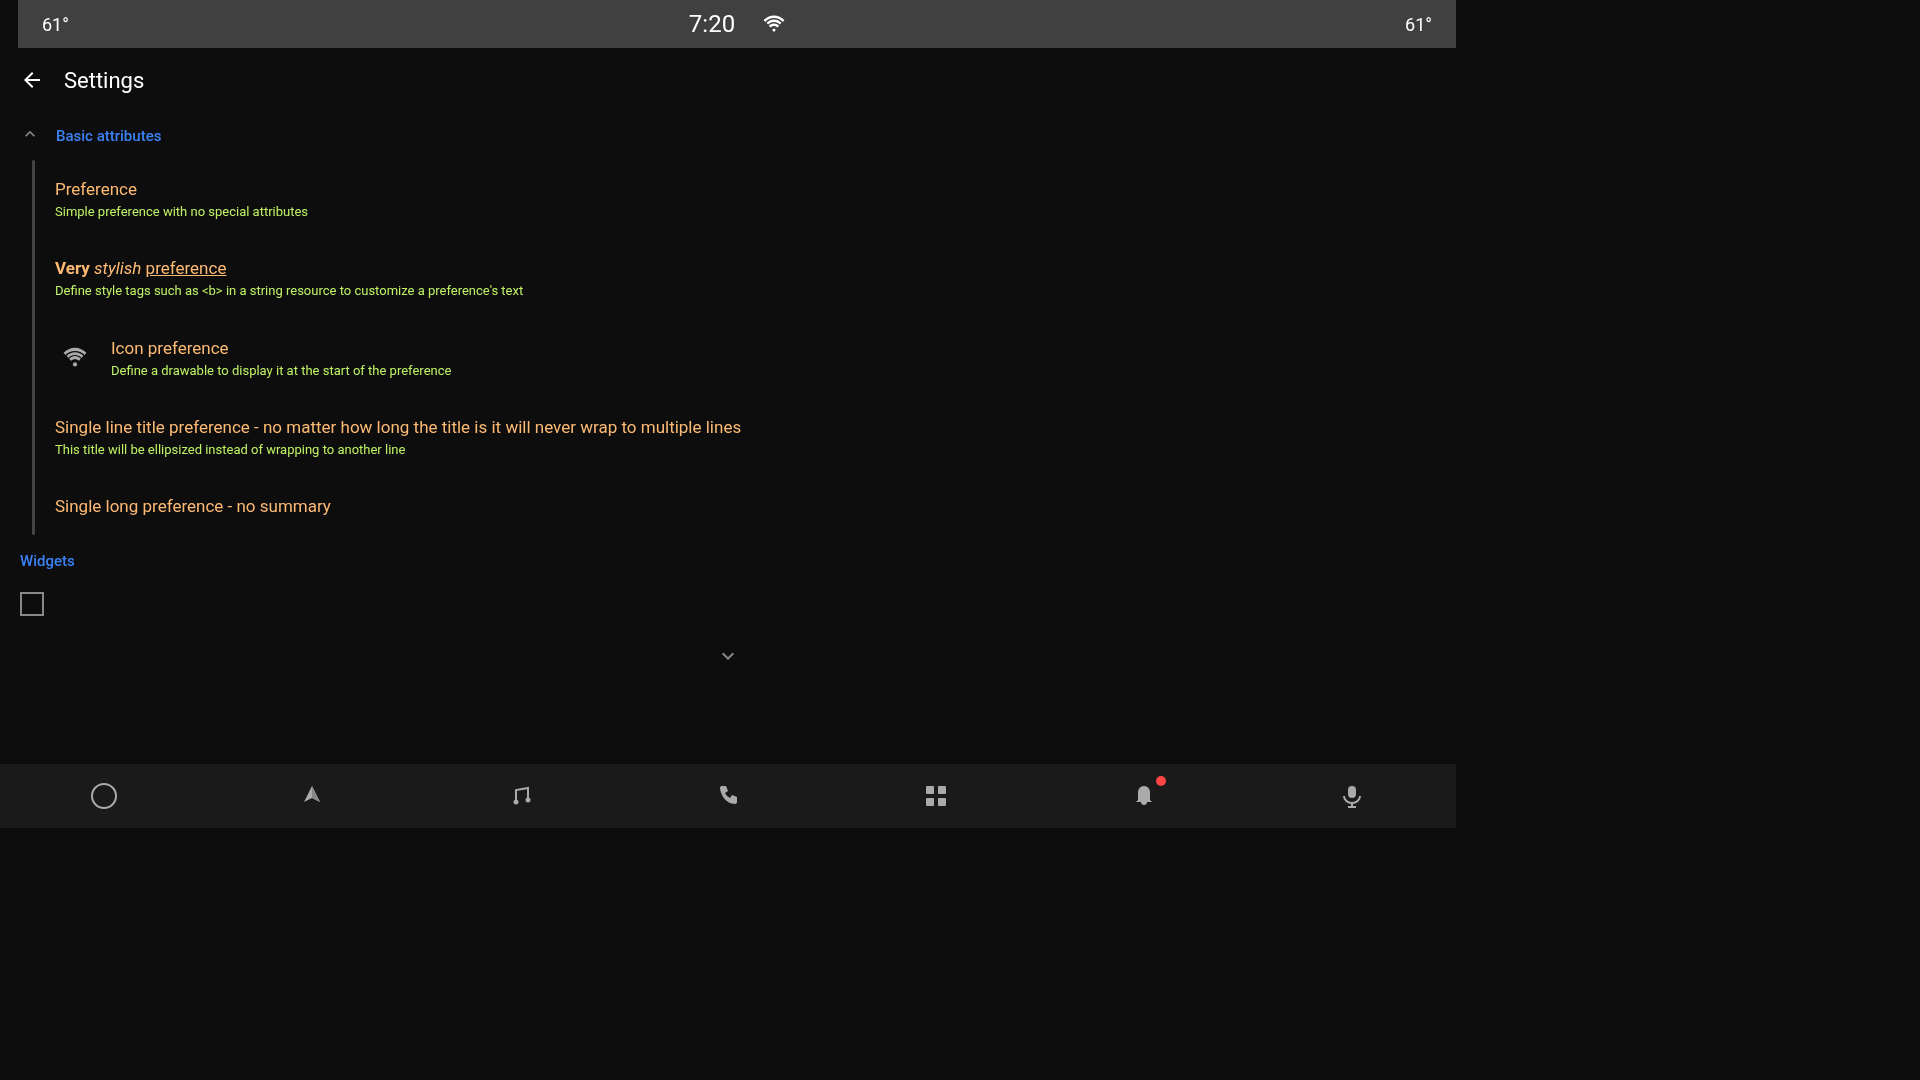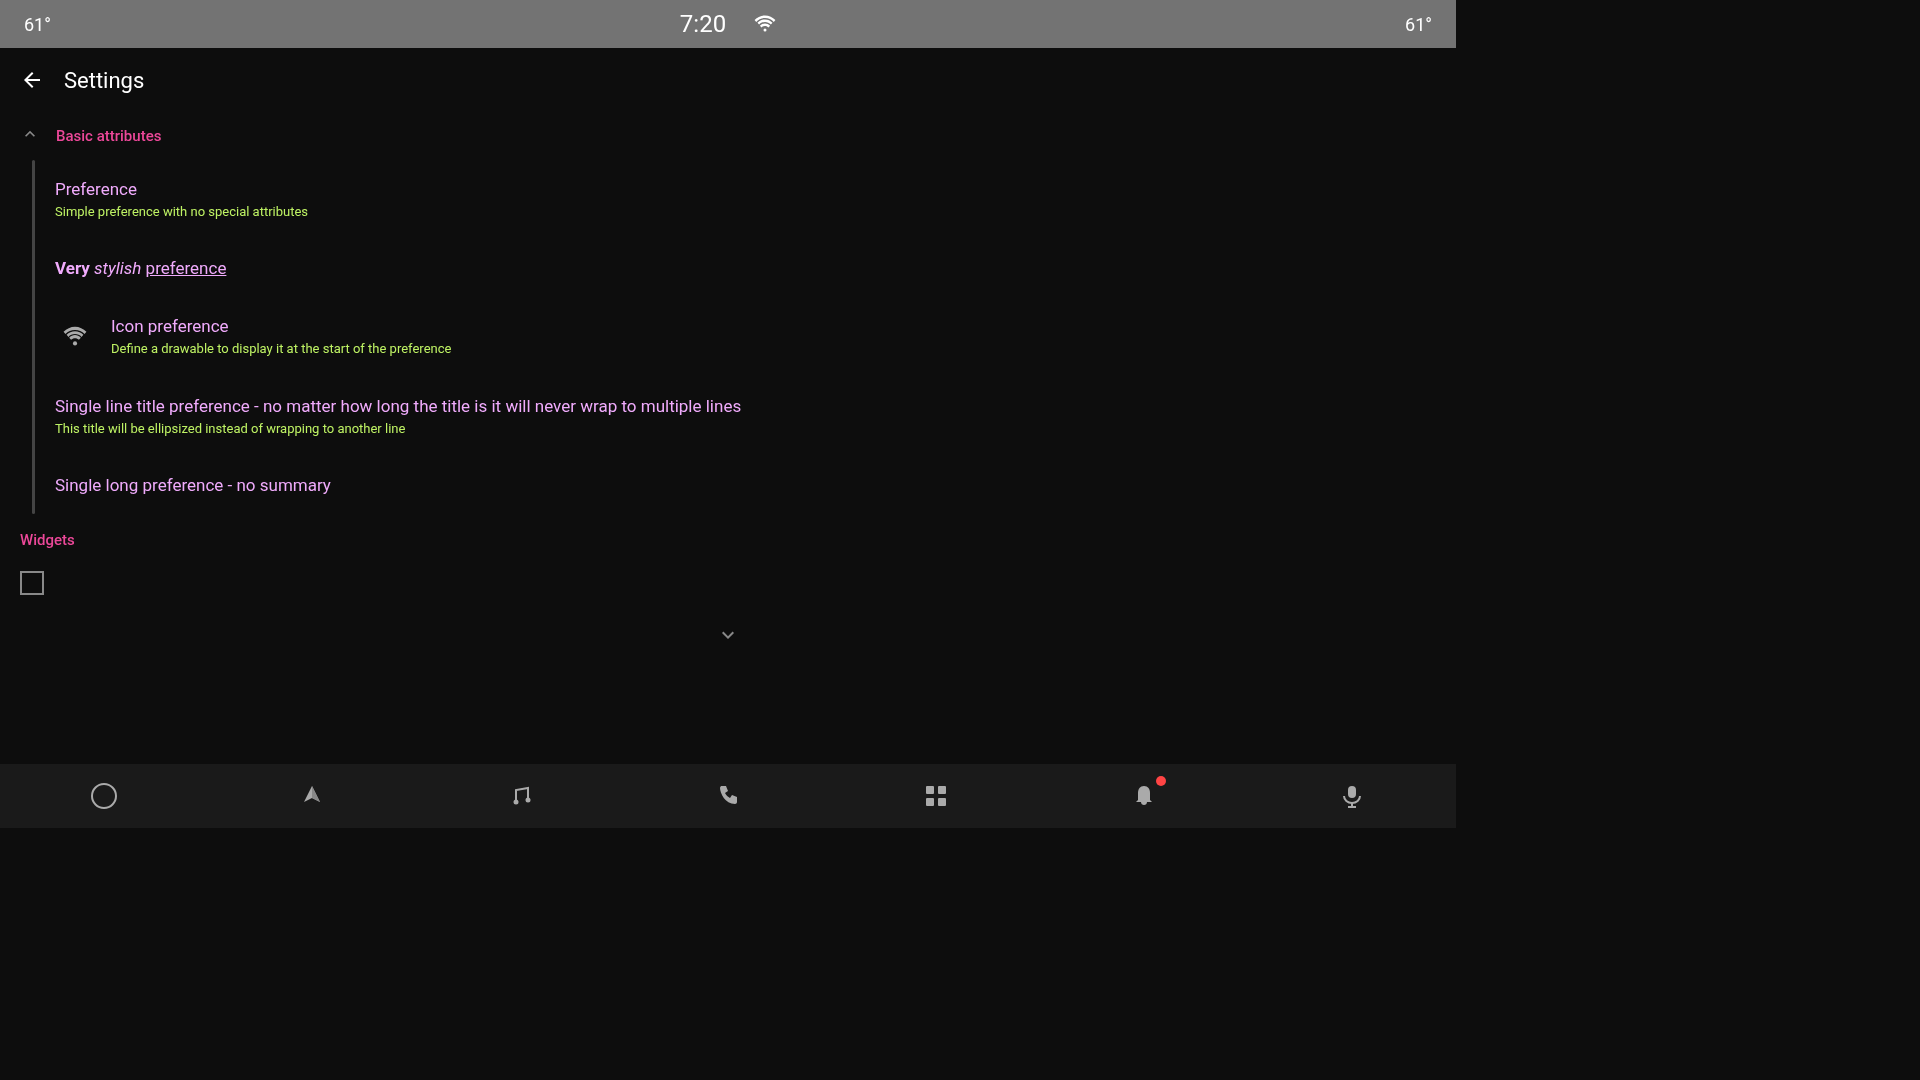--- a/index.html
+++ b/index.html
@@ -18,21 +18,22 @@
       position: relative;
     }
 
     
     .status-bar {
       display: flex;
       justify-content: space-between;
       align-items: center;
       height: 48px;
       padding: 0 24px;
-      background-color: #737373;
+      background-color: #404040;
+      margin-left: 18px;
     }
 
     .status-temp {
       font-size: 18px;
       color: #ffffff;
     }
 
     .status-center {
       display: flex;
       align-items: center;
@@ -76,21 +77,21 @@
     
     .section-header {
       display: flex;
       align-items: center;
       padding: 12px 20px;
       gap: 16px;
     }
 
     .section-header-text {
       font-size: 15px;
-      color: #ec4899;
+      color: #3b82f6;
       font-weight: 500;
     }
 
     .chevron-icon {
       color: #888888;
       font-size: 18px;
       cursor: pointer;
     }
 
     .preference-item {
@@ -110,21 +111,21 @@
       flex-shrink: 0;
       color: #aaaaaa;
     }
 
     .preference-content {
       flex: 1;
     }
 
     .preference-title {
       font-size: 17px;
-      color: #f0abfc;
+      color: #fdba74;
       font-weight: 400;
       line-height: 1.3;
     }
 
     .preference-title-bold {
       font-weight: 700;
     }
 
     .preference-title-italic {
       font-style: italic;
@@ -248,20 +249,21 @@
           <div class="preference-title">Preference</div>
           <div class="preference-summary">Simple preference with no special attributes</div>
         </div>
       </div>
 
       <div class="preference-item">
         <div class="preference-content">
           <div class="preference-title">
             <span class="preference-title-bold">Very </span><span class="preference-title-italic">stylish </span><span class="preference-title-underline">preference</span>
           </div>
+          <div class="preference-summary">Define style tags such as &lt;b&gt; in a string resource to customize a preference's text</div>
         </div>
       </div>
 
       <div class="preference-item">
         <div class="preference-icon">
           <svg width="28" height="24" viewBox="0 0 24 20" fill="none" xmlns="http://www.w3.org/2000/svg">
             <path d="M12 4C15.2 4 18.1 5.3 20.2 7.4L21.8 5.6C19.2 2.9 15.8 1.2 12 1.2C8.2 1.2 4.8 2.9 2.2 5.6L3.8 7.4C5.9 5.3 8.8 4 12 4Z" fill="#aaaaaa"></path>
             <path d="M12 7.5C14.2 7.5 16.2 8.4 17.6 9.9L19.2 8.1C17.3 6.1 14.8 5 12 5C9.2 5 6.7 6.1 4.8 8.1L6.4 9.9C7.8 8.4 9.8 7.5 12 7.5Z" fill="#aaaaaa"></path>
             <path d="M12 11C13.3 11 14.5 11.5 15.4 12.4L17 10.6C15.6 9.1 13.9 8.2 12 8.2C10.1 8.2 8.4 9.1 7 10.6L8.6 12.4C9.5 11.5 10.7 11 12 11Z" fill="#aaaaaa"></path>
             <circle cx="12" cy="15.5" r="1.8" fill="#aaaaaa"></circle>

